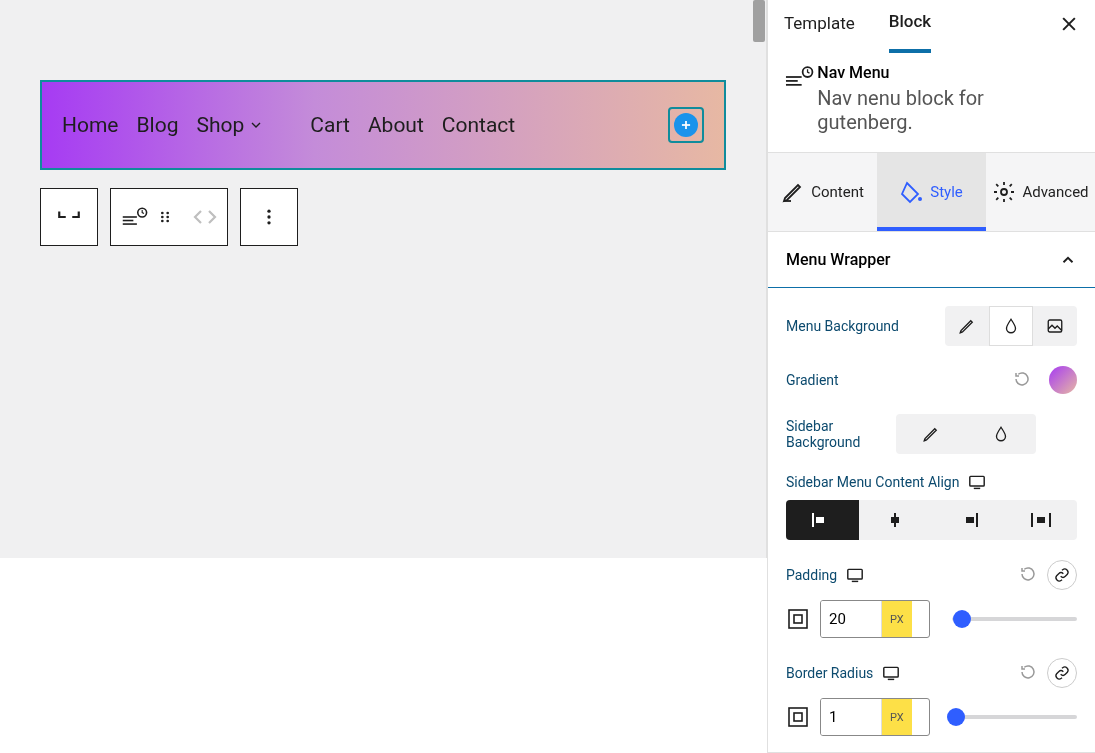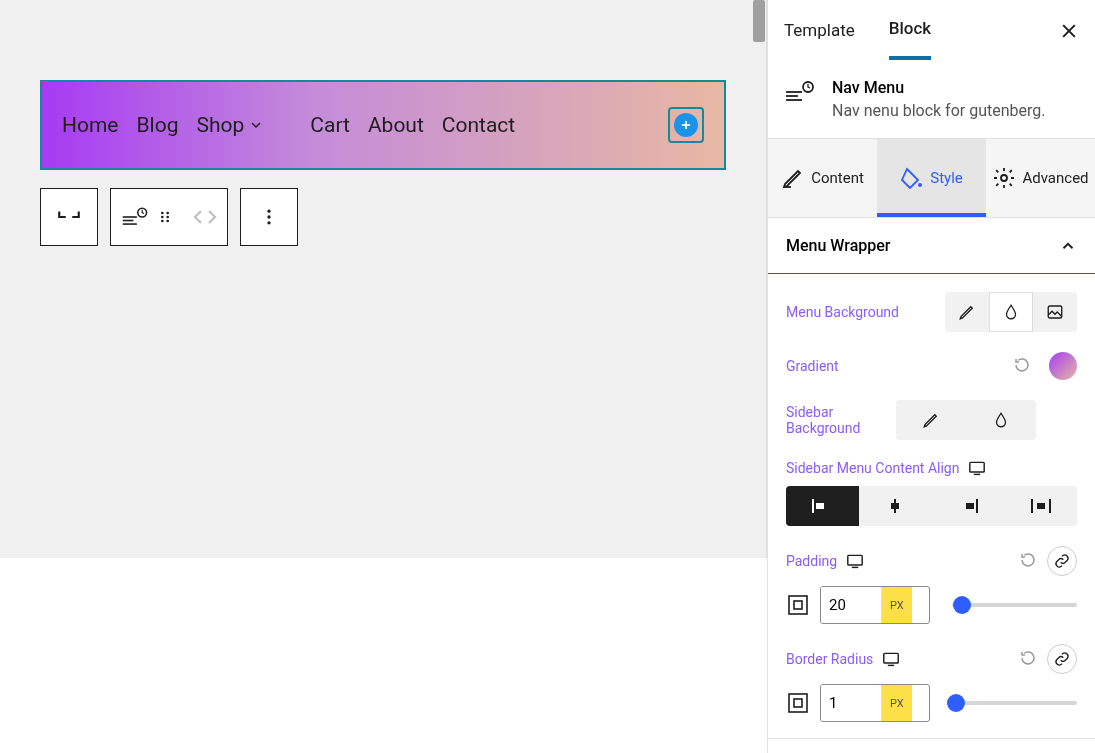--- a/index.html
+++ b/index.html
@@ -25,35 +25,35 @@
   .toolbar-btn.narrow { width: 44px; }
   .toolbar-btn.icon-pair { gap: 6px; width: 72px; }
 
   
   .sidebar { width: 328px; background: #fff; display: flex; flex-direction: column; height: 100%; border-left: 1px solid #e0e0e0; }
   .sb-tabs { display: flex; align-items: center; height: 62px; padding: 0 16px; }
   .sb-tab { padding: 0 0 18px 0; margin-right: 34px; font-size: 17px; color: #1e1e1e; cursor: pointer; position: relative; top: 8px; }
   .sb-tab.active { font-weight: 500; border-bottom: 4px solid #0d6fa8; }
   .sb-close { margin-left: auto; cursor: pointer; }
 
-  .sb-block-header { display: flex; gap: 14px; padding: 16px 16px 18px 16px; }
+  .sb-block-header { display: flex; padding: 16px 16px 18px 16px; }
   .sb-block-title { font-size: 16px; font-weight: 500; }
-  .sb-block-desc { font-size: 16px; color: #555; margin-top: 4px; }
+  .sb-block-desc { font-size: 20px; color: #555; margin-top: 4px; }
 
   .sub-tabs { display: flex; border-top: 1px solid #e0e0e0; border-bottom: 1px solid #e0e0e0; }
   .sub-tab { flex: 1; height: 78px; display: flex; flex-direction: row; align-items: center; justify-content: center; gap: 6px; font-size: 15px; cursor: pointer; background: #f5f5f6; color: #222; }
   .sub-tab.active { background: #e5e5e5; color: #2f5eff; box-shadow: inset 0 -4px 0 #2f5eff; }
   .sub-tab.active svg { stroke: #2f5eff; fill: none; }
 
   .panel { border-bottom: 1px solid #e0e0e0; }
   .panel-head { display: flex; align-items: center; justify-content: space-between; padding: 18px 18px; font-size: 16px; font-weight: 500; cursor: pointer; border-bottom: 1px solid #0d6fa8; }
   .panel-body { padding: 18px 18px 8px 18px; }
 
   .ctrl-row { display: flex; align-items: center; margin-bottom: 20px; gap: 10px; }
-  .ctrl-label { font-size: 14px; color: #8b5cf6; flex: 1; }
+  .ctrl-label { font-size: 14px; color: #0c4a6e; flex: 1; }
 
   .seg-group { display: flex; background: #f1f1f2; border-radius: 4px; overflow: hidden; height: 40px; }
   .seg-btn { width: 44px; display: flex; align-items: center; justify-content: center; cursor: pointer; }
   .seg-btn.active { background: #fff; border: 1px solid #ddd; }
 
   .reset-btn { width: 20px; height: 20px; cursor: pointer; color: #888; }
   .gradient-swatch { width: 28px; height: 28px; border-radius: 50%; background: linear-gradient(135deg,#a63bf3,#e7b8a3); margin-left: 6px; }
 
   .align-group { display: flex; width: 100%; background: #f1f1f2; border-radius: 4px; overflow: hidden; height: 40px; margin-top: 10px; }
   .align-btn { flex: 1; display: flex; align-items: center; justify-content: center; cursor: pointer; }

